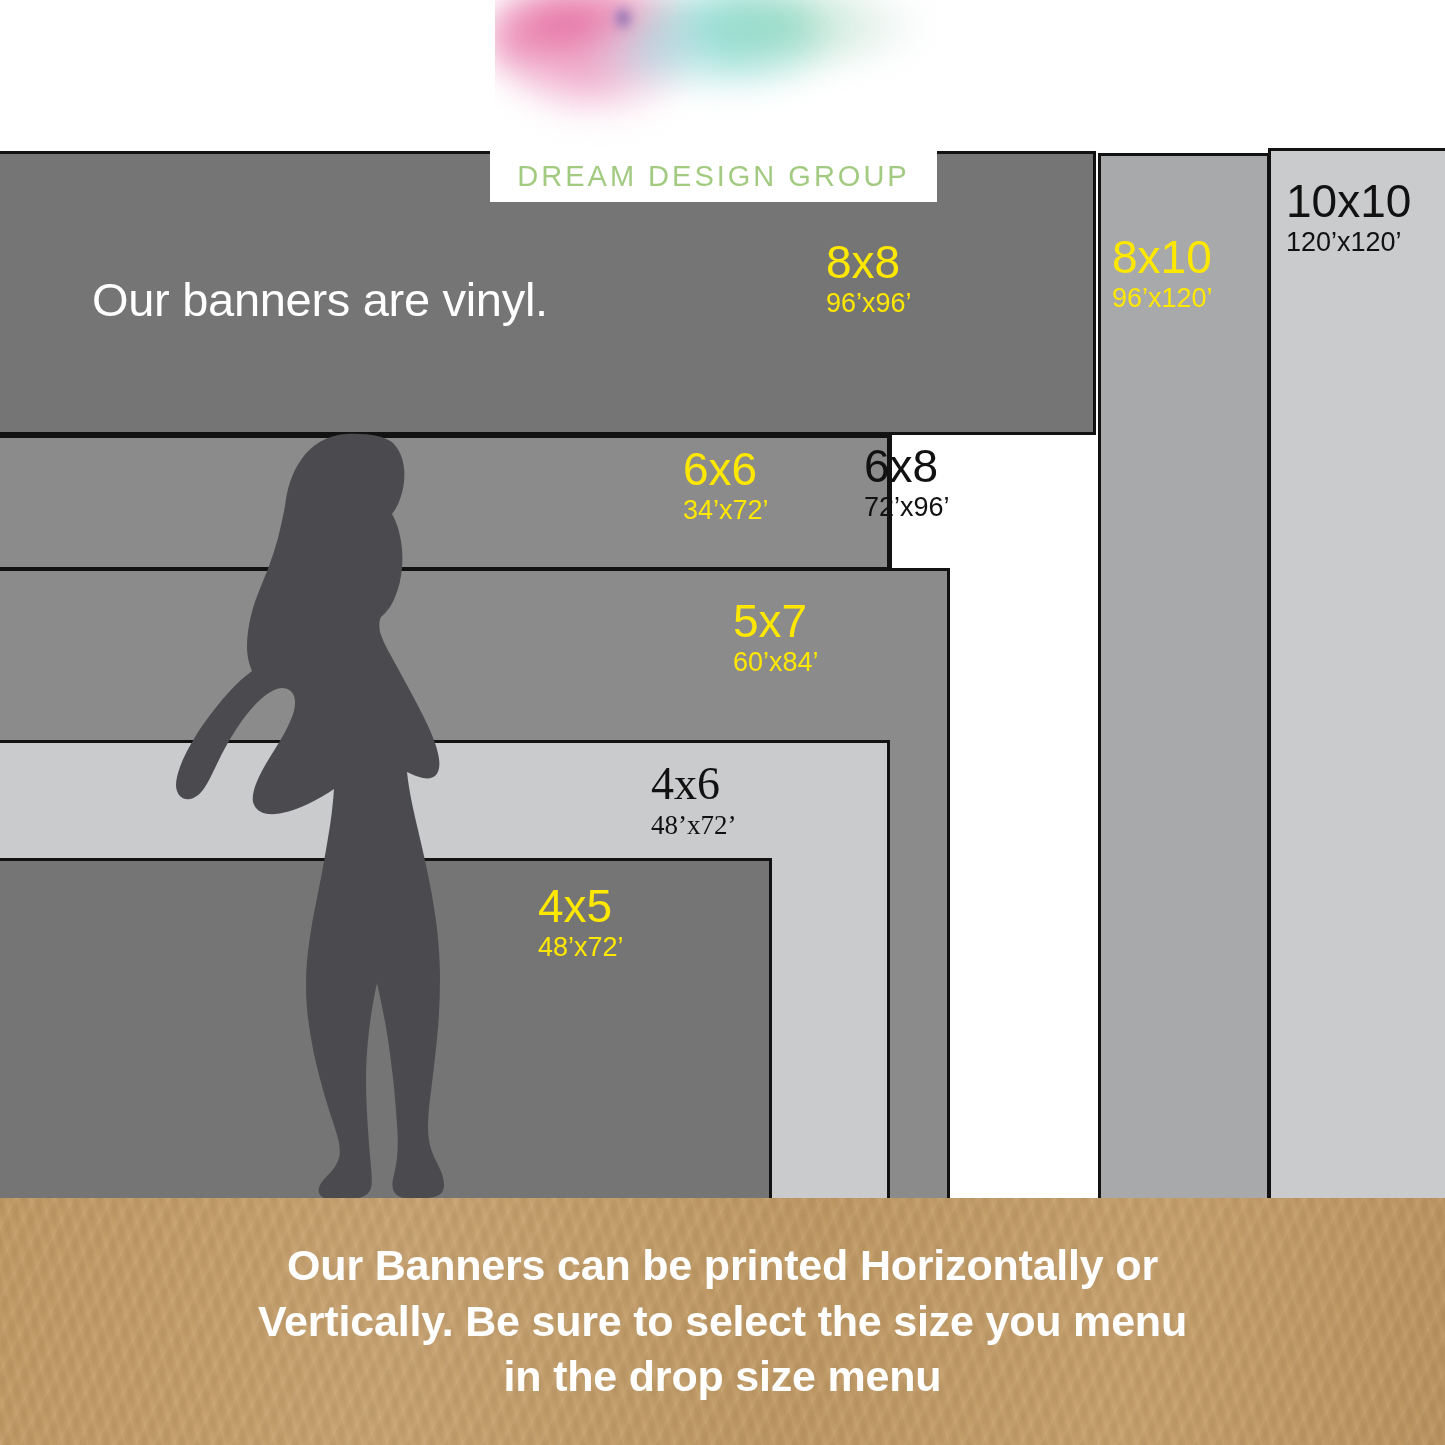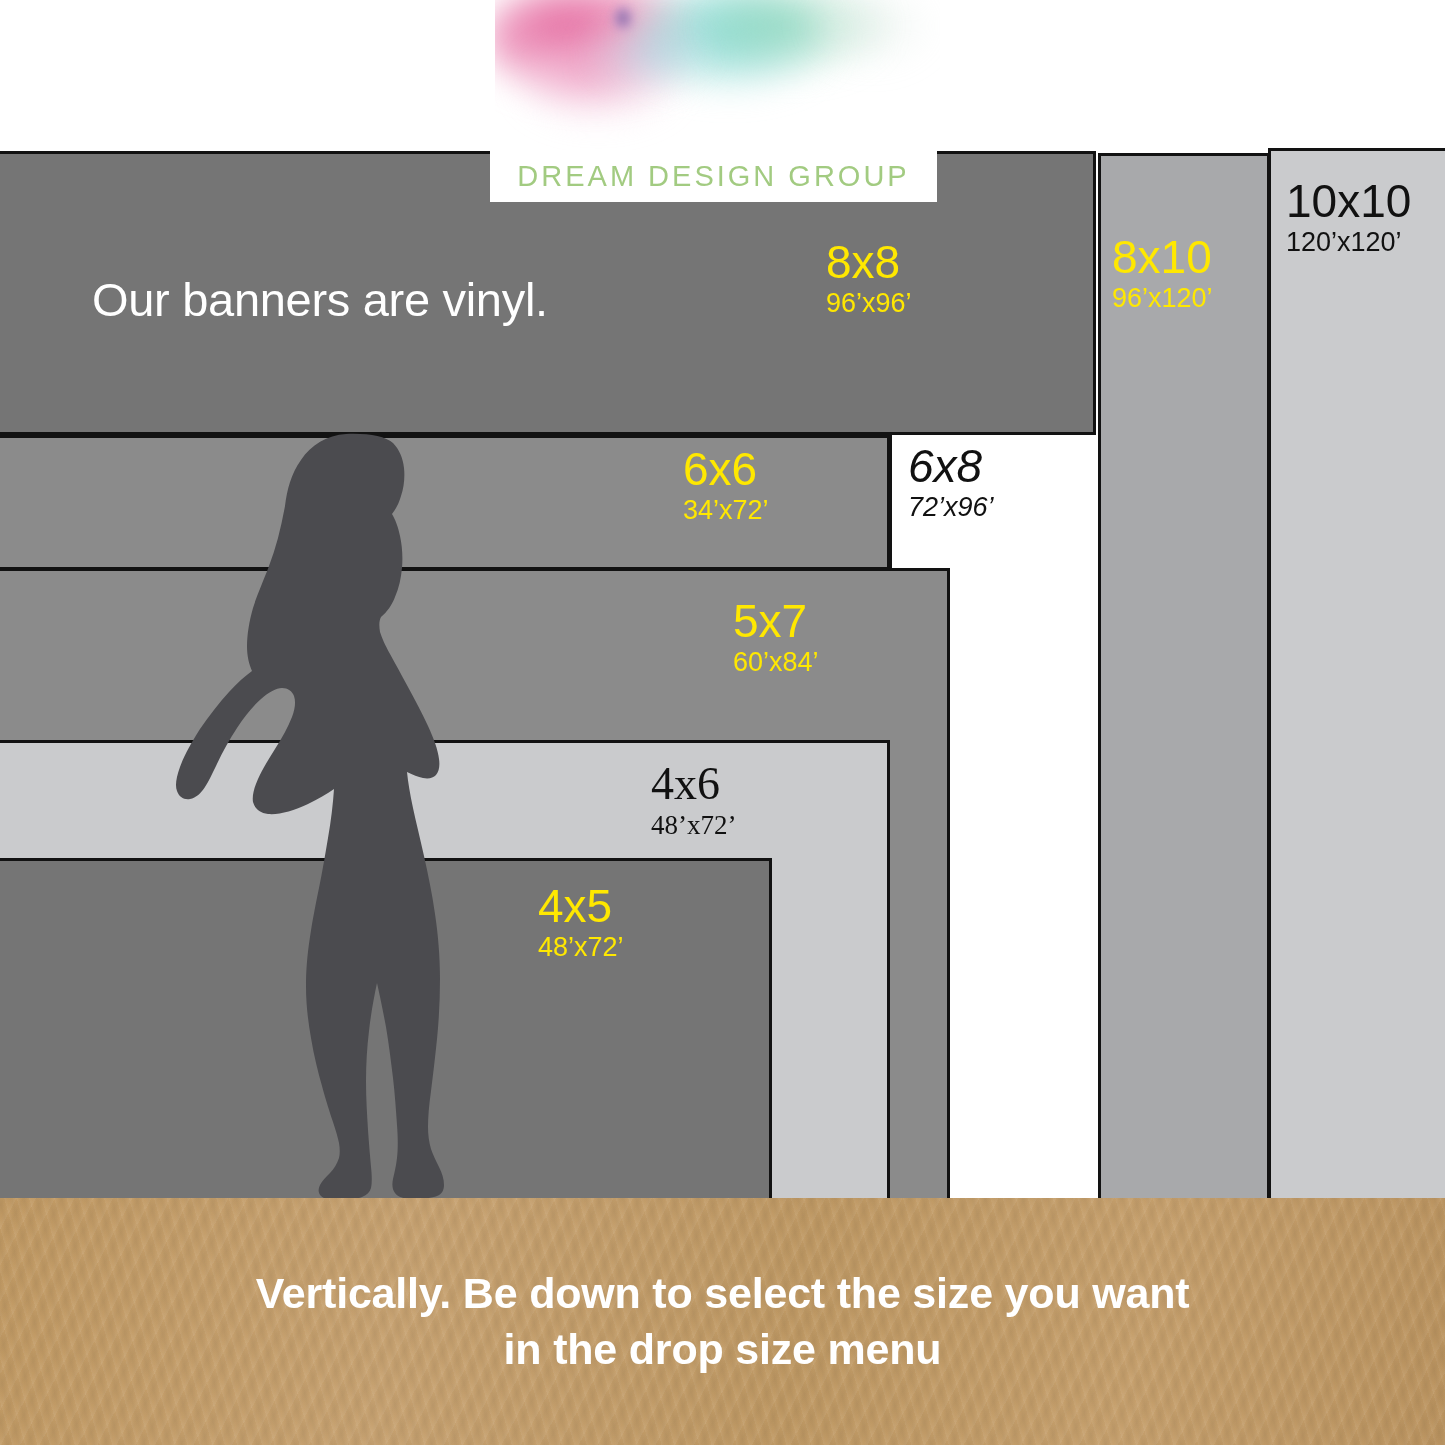--- a/index.html
+++ b/index.html
@@ -181,21 +181,21 @@
   <div class="lbl bk" style="left:1286px; top:178px; z-index:40;">
     <span class="big">10x10</span>
     <span class="sml">120’x120’</span>
   </div>
 
   <div class="lbl yl" style="left:683px; top:446px; z-index:40;">
     <span class="big">6x6</span>
     <span class="sml">34’x72’</span>
   </div>
 
-  <div class="lbl bk" style="left:908px; top:443px; z-index:40;font-style:italic;">
+  <div class="lbl bk" style="left:864px; top:443px; z-index:40;">
     <span class="big">6x8</span>
     <span class="sml">72’x96’</span>
   </div>
 
   <div class="lbl yl" style="left:733px; top:598px; z-index:40;">
     <span class="big">5x7</span>
     <span class="sml">60’x84’</span>
   </div>
 
   <div class="lbl bk" style="left:651px; top:761px; z-index:40;font-family:Liberation Serif, serif;">
@@ -303,18 +303,19 @@
     <div class="wash wash-faint"></div>
     <div class="wash wash-dot"></div>
   </div>
 
   <div class="logo-plate">
     <div class="logo-text">DREAM DESIGN GROUP</div>
   </div>
 
   <div class="footer">
     <div class="footer-txt">
-      <span>Vertically. Be down to select the size you want</span>
+      <span>Our Banners can be printed Horizontally or</span>
+      <span>Vertically. Be sure to select the size you menu</span>
       <span>in the drop size menu</span>
     </div>
   </div>
 
 </div>
 
 </body></html>

